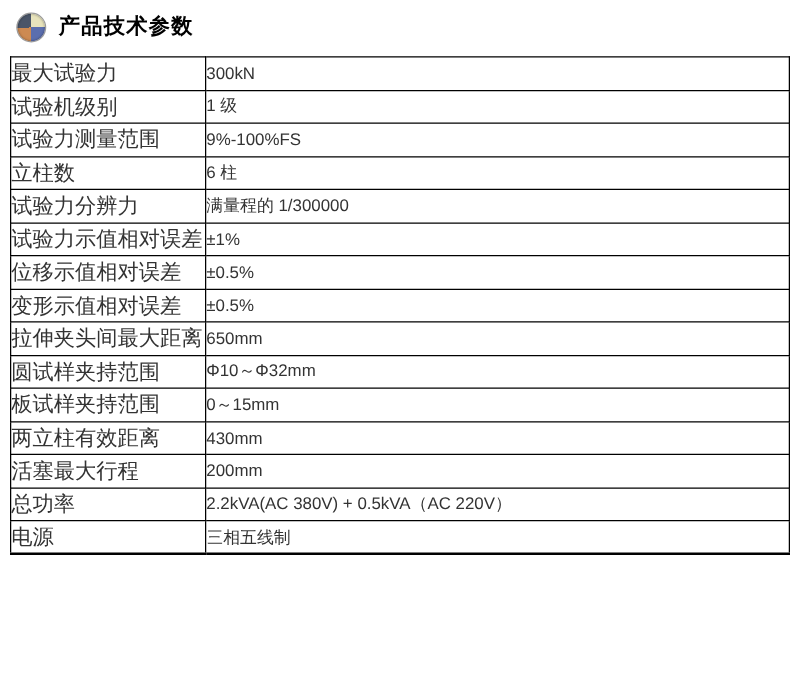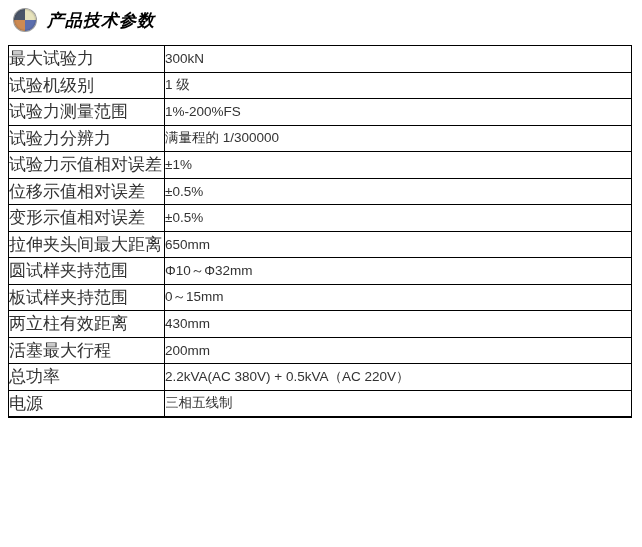--- a/index.html
+++ b/index.html
@@ -6,24 +6,23 @@
   html, body {
     margin: 0; padding: 0;
     width: 642px; height: 547px;
     background: #ffffff;
     font-family: "Liberation Sans", sans-serif;
   }
   .page { width: 642px; height: 547px; overflow: hidden; }
 
   .header {
     display: flex;
-    align-items: flex-start;
+    align-items: flex-end;
     margin: 9px 0 0 14px;
     height: 24px;
-    font-style: italic;
   }
   .sphere-icon {
     width: 22px; height: 22px;
     border-radius: 50%;
     background: conic-gradient(
       #e7e3bc 0deg 90deg,
       #5b6eae 90deg 180deg,
       #cd8a52 180deg 270deg,
       #4a5568 270deg 360deg
     );
@@ -85,23 +84,27 @@
     <td class="value-cell">300kN</td>
   </tr>
 
   <tr>
     <td class="label-cell">试验机级别</td>
     <td class="value-cell">1 级</td>
   </tr>
 
   <tr>
     <td class="label-cell">试验力测量范围</td>
-    <td class="value-cell">1%-200%FS</td>
+    <td class="value-cell">9%-100%FS</td>
   </tr>
 
+  <tr>
+    <td class="label-cell">立柱数</td>
+    <td class="value-cell">6 柱</td>
+  </tr>
 
   <tr>
     <td class="label-cell">试验力分辨力</td>
     <td class="value-cell">满量程的 1/300000</td>
   </tr>
 
   <tr>
     <td class="label-cell">试验力示值相对误差</td>
     <td class="value-cell">±1%</td>
   </tr>

